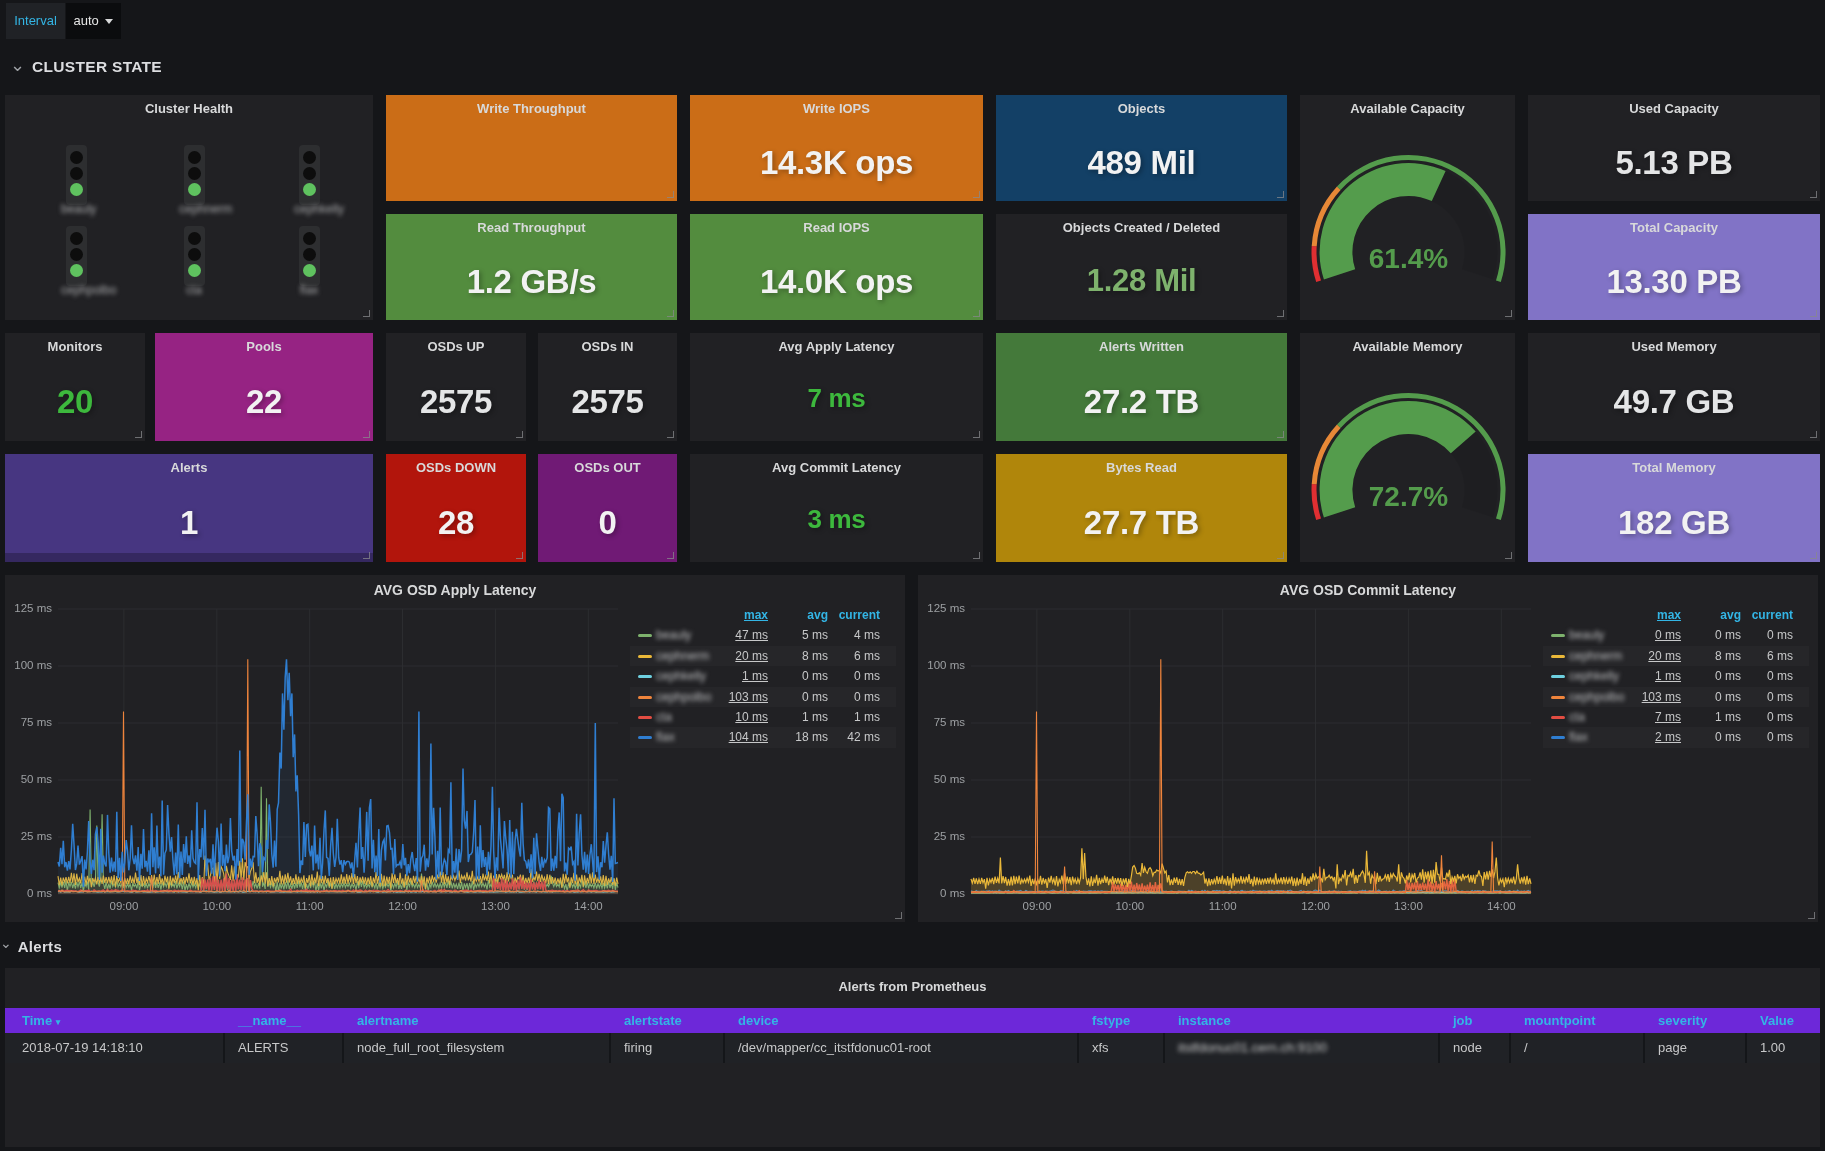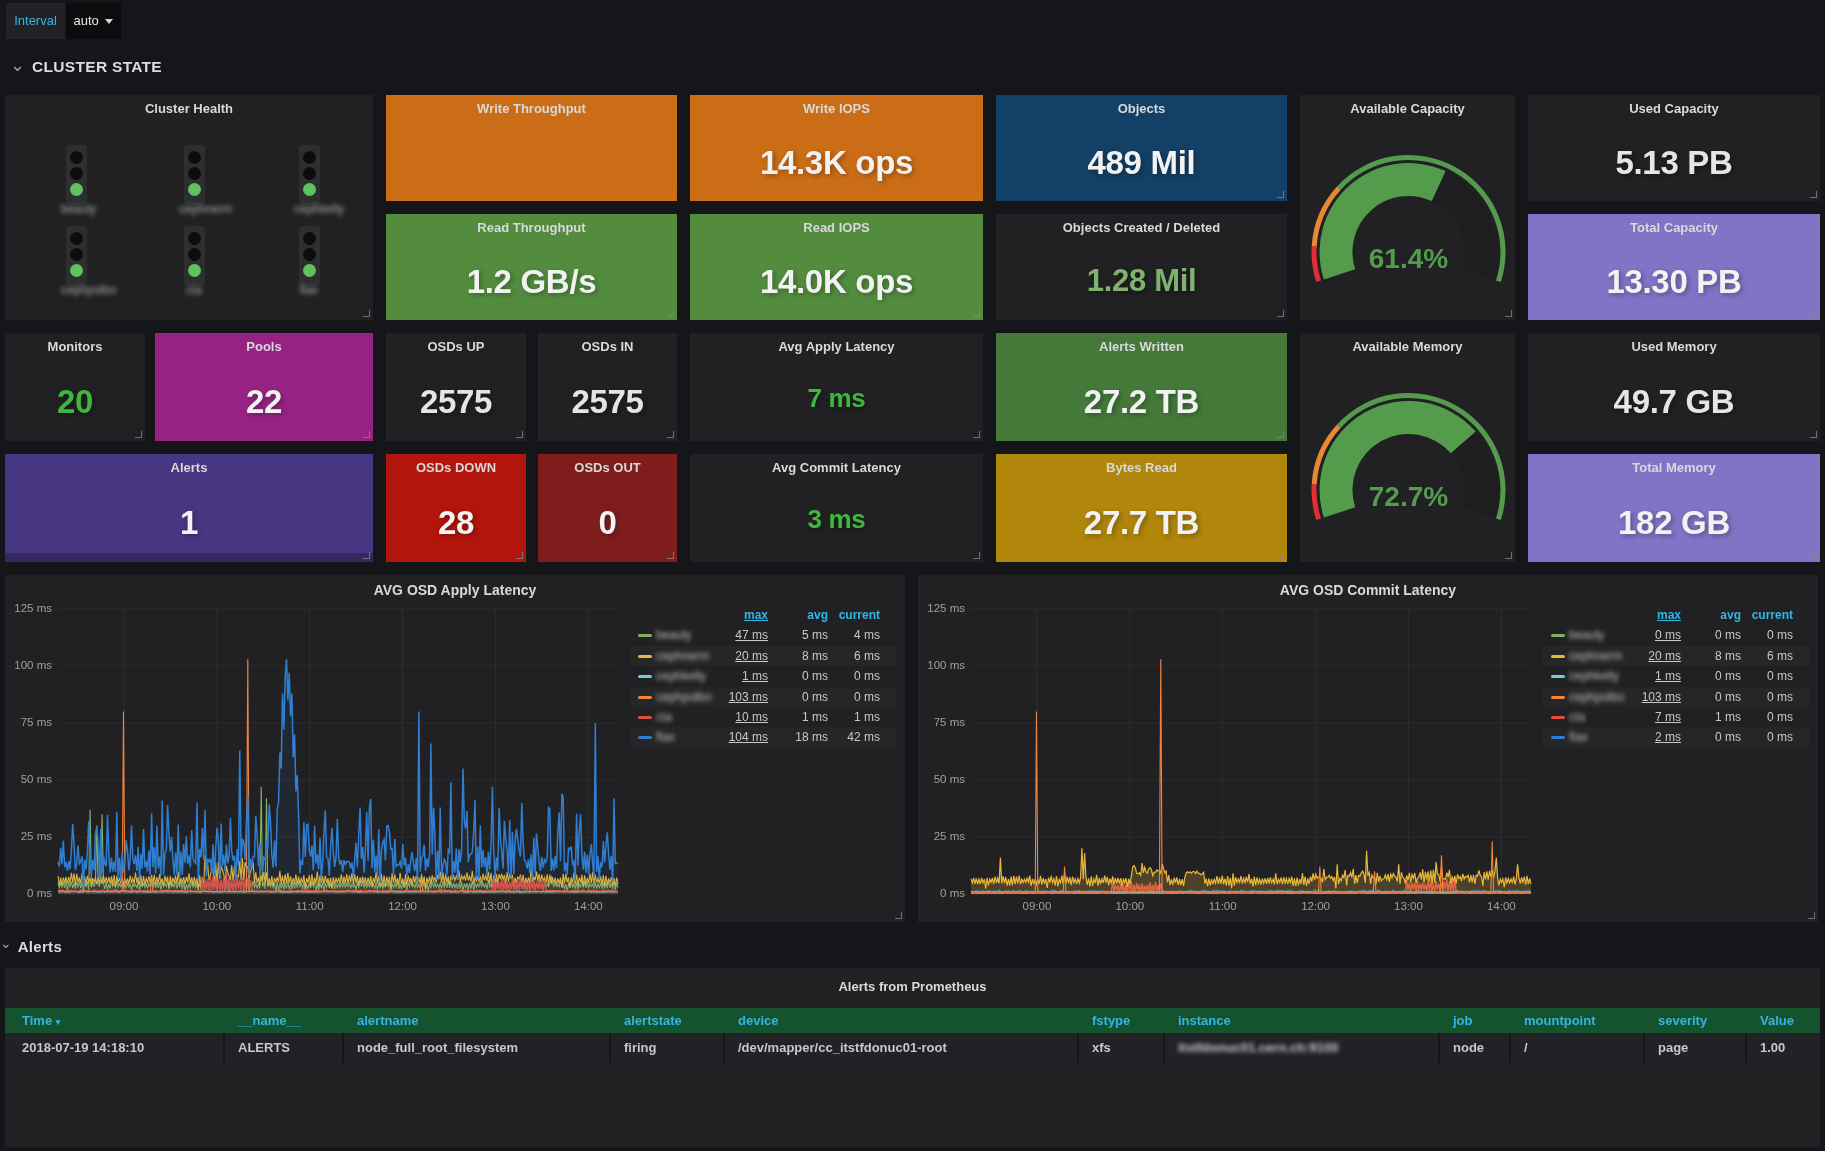--- a/index.html
+++ b/index.html
@@ -6,21 +6,21 @@
 .panel{position:absolute;background:#212124;box-sizing:border-box;}
 .ptitle{position:relative;text-align:center;padding-top:6px;font-size:13px;font-weight:600;color:#d8d9da;letter-spacing:0;}
 .pvalue{position:absolute;left:0;right:0;top:50%;text-shadow:2px 2px 5px rgba(0,0,0,0.3);margin-top:-4px;text-align:center;font-size:33px;letter-spacing:-0.3px;font-weight:700;color:#e4e5e6;}
 .bg-orange{background:#cb6d17;}
 .bg-green{background:#538c3e;}
 .bg-navy{background:#134066;}
 .bg-purple{background:#8173c6;}
 .bg-magenta{background:#962383;}
 .bg-indigo{background:#473681;}
 .bg-red{background:#b2150c;}
-.bg-mgreen{background:#7f1d1d;}
+.bg-mgreen{background:#701a75;}
 .bg-dgreen{background:#44793a;}
 .bg-gold{background:#b0860b;}
 .bg-orange .pvalue,.bg-green .pvalue,.bg-navy .pvalue,.bg-purple .pvalue,.bg-magenta .pvalue,
 .bg-indigo .pvalue,.bg-red .pvalue,.bg-mgreen .pvalue,.bg-dgreen .pvalue,.bg-gold .pvalue{color:#f2f2f2;}
 .green-bright{color:#3db83d !important;}
 .green-mid{color:#7eb26d !important;}
 .corner{position:absolute;right:3px;bottom:3px;width:6px;height:6px;border-right:1.5px solid #88898c;border-bottom:1.5px solid #88898c;opacity:0.75;}
 .ivbox{position:absolute;left:6px;top:3px;width:59px;height:36px;background:#202226;color:#33b5e5;font-size:13px;line-height:36px;text-align:center;}
 .autobox{position:absolute;left:66px;top:3px;width:55px;height:36px;background:#0b0c0e;color:#e6e6e6;font-size:13px;line-height:36px;text-align:center;}
 .caret{display:inline-block;width:0;height:0;border-left:4px solid transparent;border-right:4px solid transparent;border-top:5px solid #d8d9da;margin-left:3px;vertical-align:middle;}
@@ -43,24 +43,24 @@
 .lrow{position:relative;height:20.4px;line-height:20.4px;white-space:nowrap;}
 .lrow.stripe{background:rgba(255,255,255,0.025);}
 .lhead{color:#33b5e5;font-weight:700;}
 .sw{position:absolute;left:8px;top:9px;width:14px;height:3px;border-radius:2px;}
 .lname{position:absolute;left:26px;color:#bcbdbf;}
 .lv{position:absolute;text-align:right;}
 .c1{right:128px;width:60px;text-decoration:underline;}
 .c2{right:68px;width:50px;}
 .c3{right:16px;width:50px;}
 .lhead .c1,.lhead .c2,.lhead .c3{color:#33b5e5;}
-.thead{position:absolute;left:0;right:0;top:40px;height:25px;background:#14532d;text-align:right;}
+.thead{position:absolute;left:0;right:0;top:40px;height:25px;background:#6d28d9;text-align:right;}
 .th{position:absolute;top:0;height:25px;line-height:25px;font-size:13px;font-weight:700;color:#33b5e5;}
 .trow{position:absolute;left:0;right:0;top:65px;height:30px;background:#202226;}
-.td{position:absolute;top:0;height:30px;line-height:30px;font-size:13px;color:#c7c8c9;font-weight:bold;}
+.td{position:absolute;top:0;height:30px;line-height:30px;font-size:13px;color:#c7c8c9;}
 .sep{position:absolute;top:0;height:30px;width:2px;background:#141619;}
 </style></head>
 <body>
 <div id="page">
     <div class="ivbox">Interval</div>
     <div class="autobox">auto <span class="caret"></span></div>
     <div class="rowhead" style="left:10px;top:58px;"><span class="chev">⌄</span><span class="rowtitle">CLUSTER STATE</span></div>
     <div class="panel " style="left:5px;top:95px;width:368px;height:225px">
       <div class="ptitle">Cluster Health</div>
       <div class="tl" style="left:56px;top:50px">

